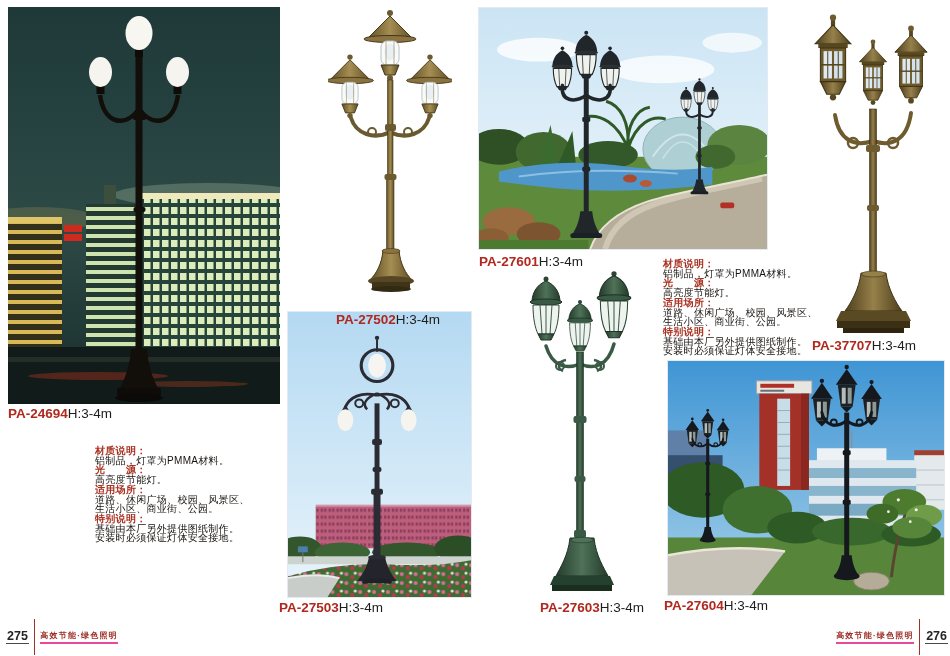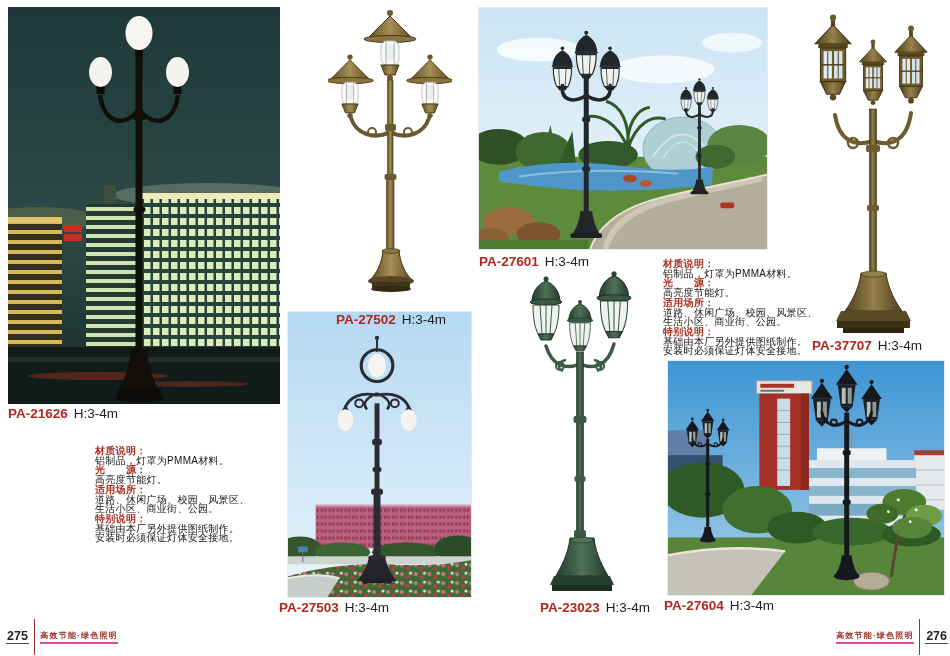--- a/index.html
+++ b/index.html
@@ -2,21 +2,21 @@
 <html><head>
 <meta charset="utf-8">
 <style>
   *{margin:0;padding:0;box-sizing:border-box}
   html,body{background:#ffffff}
   .sheet{position:relative;width:950px;height:656px;background:#fff;overflow:hidden;
          font-family:"Liberation Sans","DejaVu Sans",sans-serif}
   .fig{position:absolute}
   .fig svg{display:block;width:100%;height:100%}
   .photo{border:1px solid #e3eaf1}
-  .plabel{position:absolute;display:flex;gap:6px;align-items:baseline;white-space:nowrap;font-size:13.5px}
+  .plabel{position:absolute;display:flex;align-items:baseline;white-space:nowrap;font-size:13.5px}
   .plabel .m{color:#b0281e;font-weight:bold}
   .plabel .h{color:#1e1e1e;font-weight:normal}
   .spec{position:absolute;font-size:10px;line-height:9.7px;color:#171310;letter-spacing:.3px;white-space:nowrap}
   .spec .sh{color:#a93222;font-weight:bold}
   .footer{position:absolute;top:619px;display:flex;align-items:center;gap:5px}
   .pageno{font-size:12.5px;font-weight:bold;color:#252525;border-bottom:1.5px solid #4a4a4a;line-height:13px;padding:0 1px}
   .vline{width:1.5px;height:36px;background:#a0302a}
   .slogan{font-size:8px;font-weight:bold;color:#9c2d24;border-bottom:2px solid #ec4899;line-height:12px;letter-spacing:1.2px}
 </style>
 </head>
@@ -394,41 +394,41 @@
       <ellipse cx="216" cy="154" rx="16" ry="10" fill="#3f6b28"></ellipse>
       <ellipse cx="246" cy="168" rx="20" ry="11" fill="#57863a"></ellipse>
       <circle cx="232" cy="140" r="1.6" fill="#f4f4ec"></circle>
         <circle cx="250" cy="150" r="1.6" fill="#f4f4ec"></circle>
       <circle cx="222" cy="152" r="1.4" fill="#f4f4ec"></circle>
         <circle cx="244" cy="162" r="1.4" fill="#f4f4ec"></circle>
     </svg>
   </div>
 
   <div class="plabel" style="left:8px;top:406px">
-    <span class="m">PA-21626</span>
+    <span class="m">PA-24694</span>
     <span class="h">H:3-4m</span>
   </div>
   <div class="plabel" style="left:336px;top:312px">
     <span class="m">PA-27502</span>
     <span class="h">H:3-4m</span>
   </div>
   <div class="plabel" style="left:279px;top:600px">
     <span class="m">PA-27503</span>
     <span class="h">H:3-4m</span>
   </div>
   <div class="plabel" style="left:479px;top:254px">
     <span class="m">PA-27601</span>
     <span class="h">H:3-4m</span>
   </div>
   <div class="plabel" style="left:812px;top:338px">
     <span class="m">PA-37707</span>
     <span class="h">H:3-4m</span>
   </div>
   <div class="plabel" style="left:540px;top:600px">
-    <span class="m">PA-23023</span>
+    <span class="m">PA-27603</span>
     <span class="h">H:3-4m</span>
   </div>
   <div class="plabel" style="left:664px;top:598px">
     <span class="m">PA-27604</span>
     <span class="h">H:3-4m</span>
   </div>
 
   <div class="spec" style="left:95px;top:446px">
     <div class="sh">材质说明：</div>
     <div class="st">铝制品，灯罩为PMMA材料。</div>

